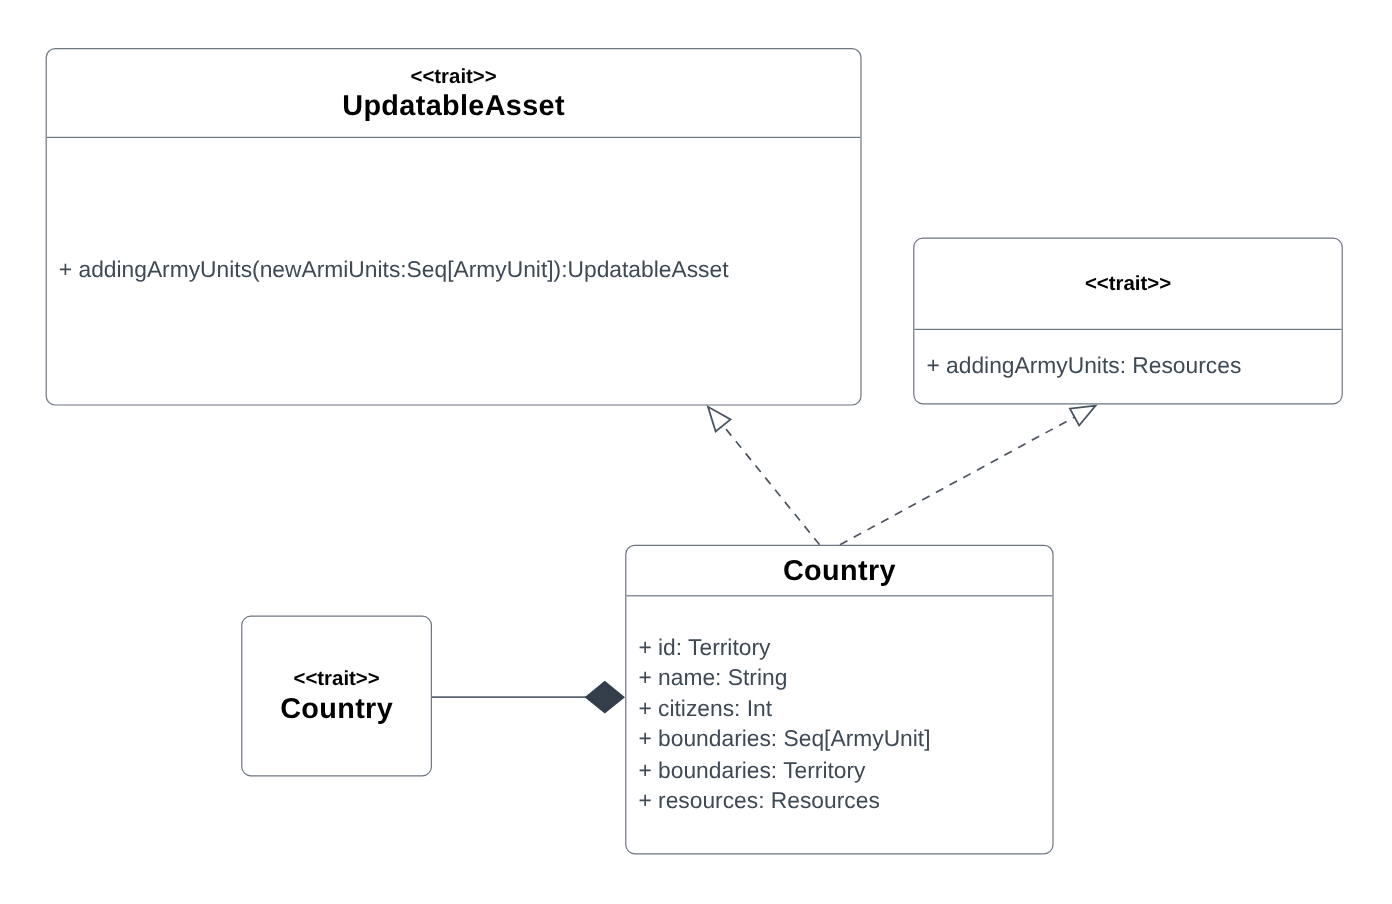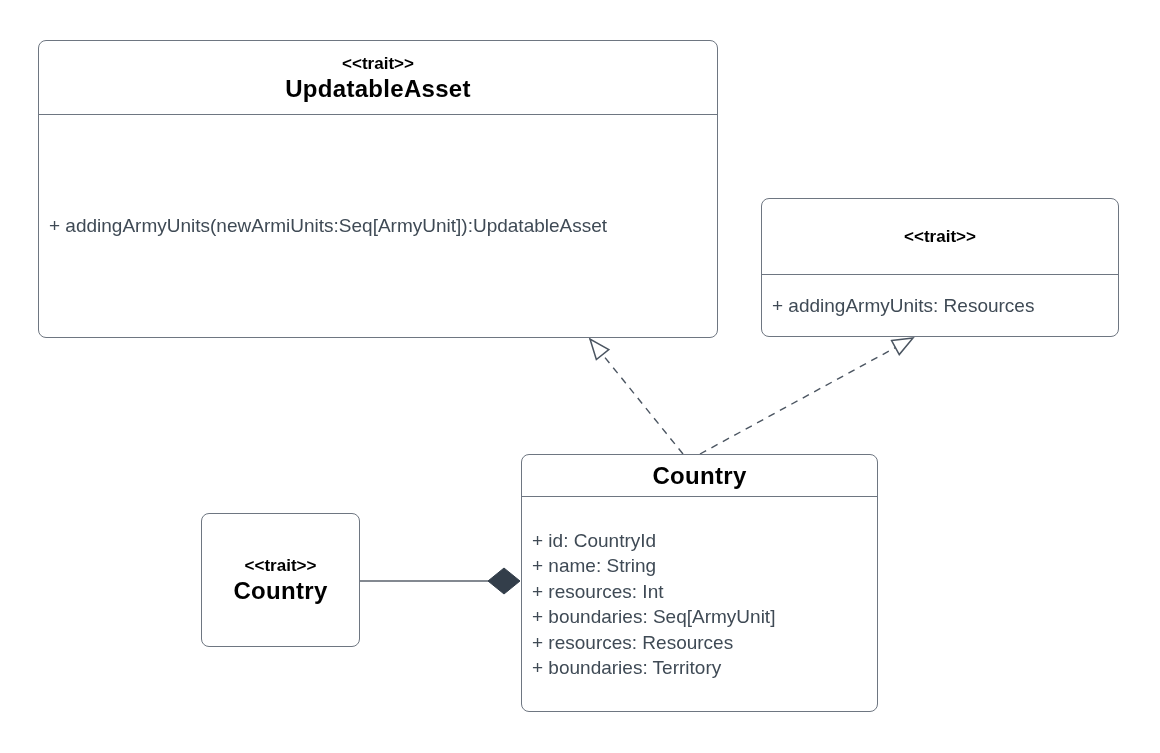--- a/index.html
+++ b/index.html
@@ -117,26 +117,26 @@
     <div class="uml-body">
       <div class="uml-member">+ addingArmyUnits: Resources</div>
     </div>
   </div>
 
   <div class="uml-box" style="left:521px; top:454px; width:357px; height:258px;">
     <div class="uml-header" style="height:42px;">
       <div class="uml-title">Country</div>
     </div>
     <div class="uml-body">
-      <div class="uml-member">+ id: CountryId</div>
+      <div class="uml-member">+ id: Territory</div>
       <div class="uml-member">+ name: String</div>
-      <div class="uml-member">+ resources: Int</div>
+      <div class="uml-member">+ citizens: Int</div>
       <div class="uml-member">+ boundaries: Seq[ArmyUnit]</div>
+      <div class="uml-member">+ boundaries: Territory</div>
       <div class="uml-member">+ resources: Resources</div>
-      <div class="uml-member">+ boundaries: Territory</div>
     </div>
   </div>
 
   <div class="uml-box plain" style="left:201px; top:513px; width:159px; height:134px;">
     <div class="stereotype">&lt;&lt;trait&gt;&gt;</div>
     <div class="uml-title">Country</div>
   </div>
 
 </div>
 

